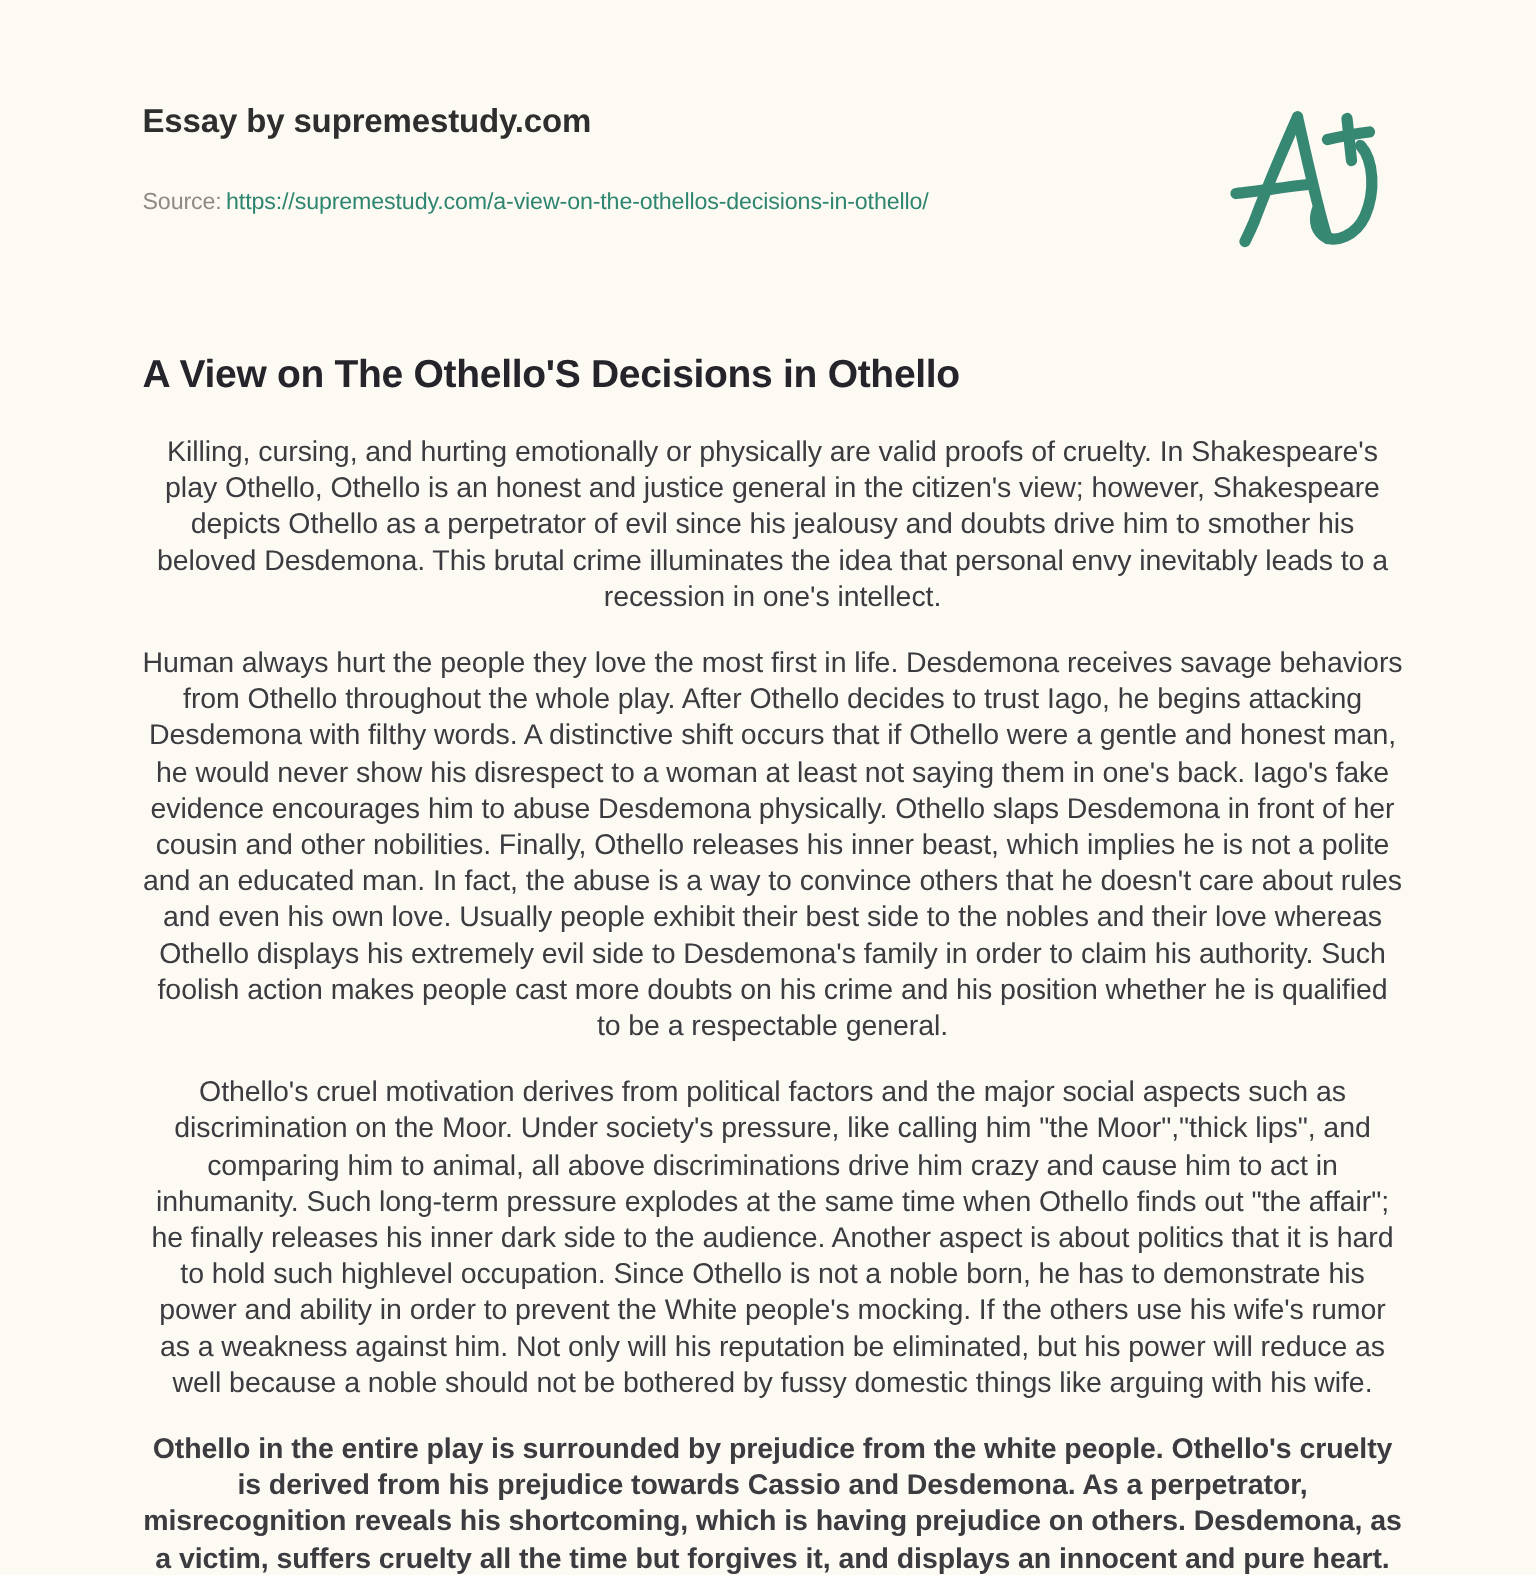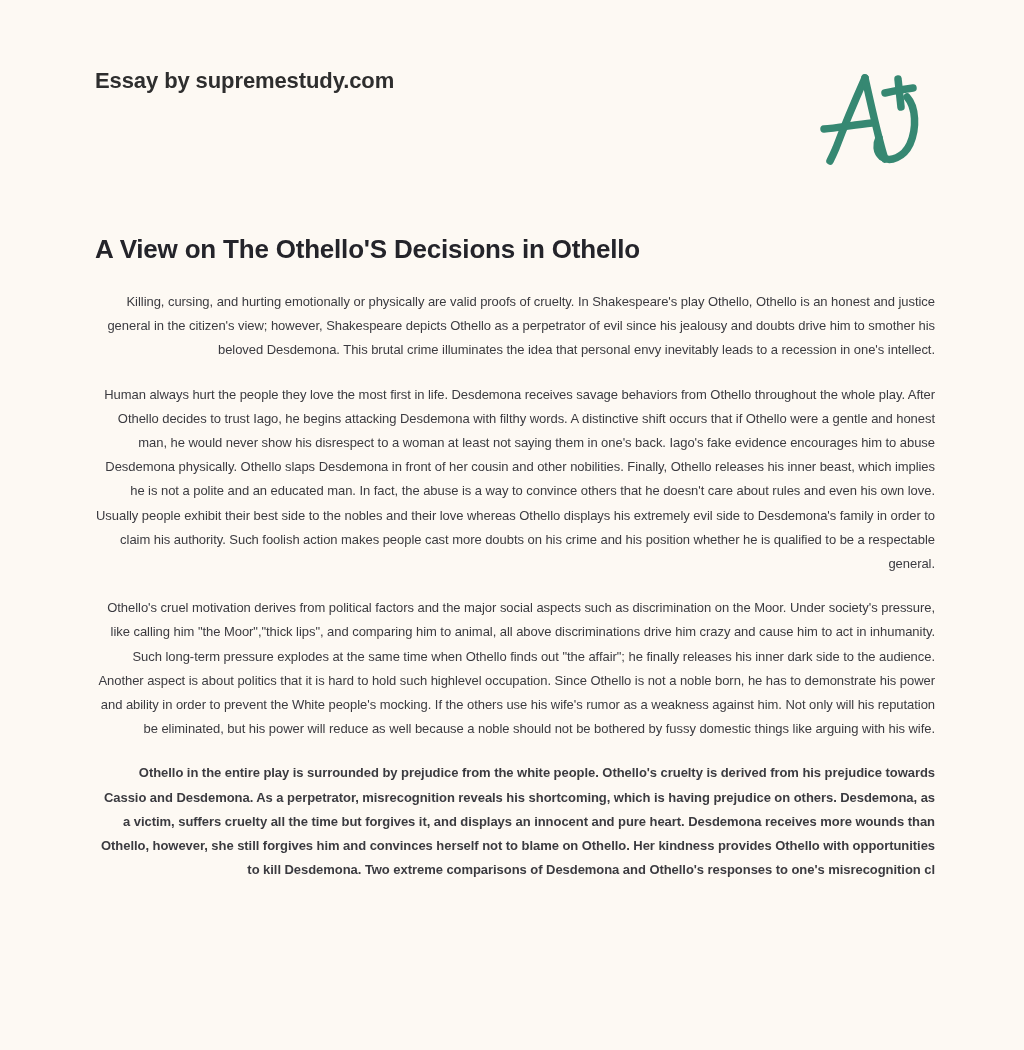--- a/index.html
+++ b/index.html
@@ -93,41 +93,44 @@
     color: #24242a;
     letter-spacing: -0.2px;
   }
 
   .article-body {
     margin-top: 24px;
   }
 
   .article-body p {
     margin: 0 0 20px 0;
-    font-size: 13px;
+    font-size: 19px;
     line-height: 24.2px;
     color: #3b3b40;
-    text-align: right;
+    text-align: center;
     letter-spacing: -0.05px;
   }
 
   .article-body p:last-child {
     margin-bottom: 0;
     font-weight: bold;
   }
 </style>
 </head>
 <body>
 
 <div class="page">
 
   <div class="header">
 
     <div class="site-heading">Essay by supremestudy.com</div>
 
+    <div class="source-line">
+      <span class="source-label">Source:</span><a class="source-url" href="#">https://supremestudy.com/a-view-on-the-othellos-decisions-in-othello/</a>
+    </div>
 
     <div class="logo">
       <svg viewBox="0 0 124 110" xmlns="http://www.w3.org/2000/svg">
         <g fill="none" stroke="#368872" stroke-width="7.5" stroke-linecap="round" stroke-linejoin="round">
 
           <path d="M53 16 C45 34 33 62 24 86 C21 93 19 97 18 99"></path>
 
           <path d="M53 16 C57 34 62 56 66 72 C69 84 71 92 73 97"></path>
 
           <path d="M12 67 C24 66 42 63 60 61"></path>

